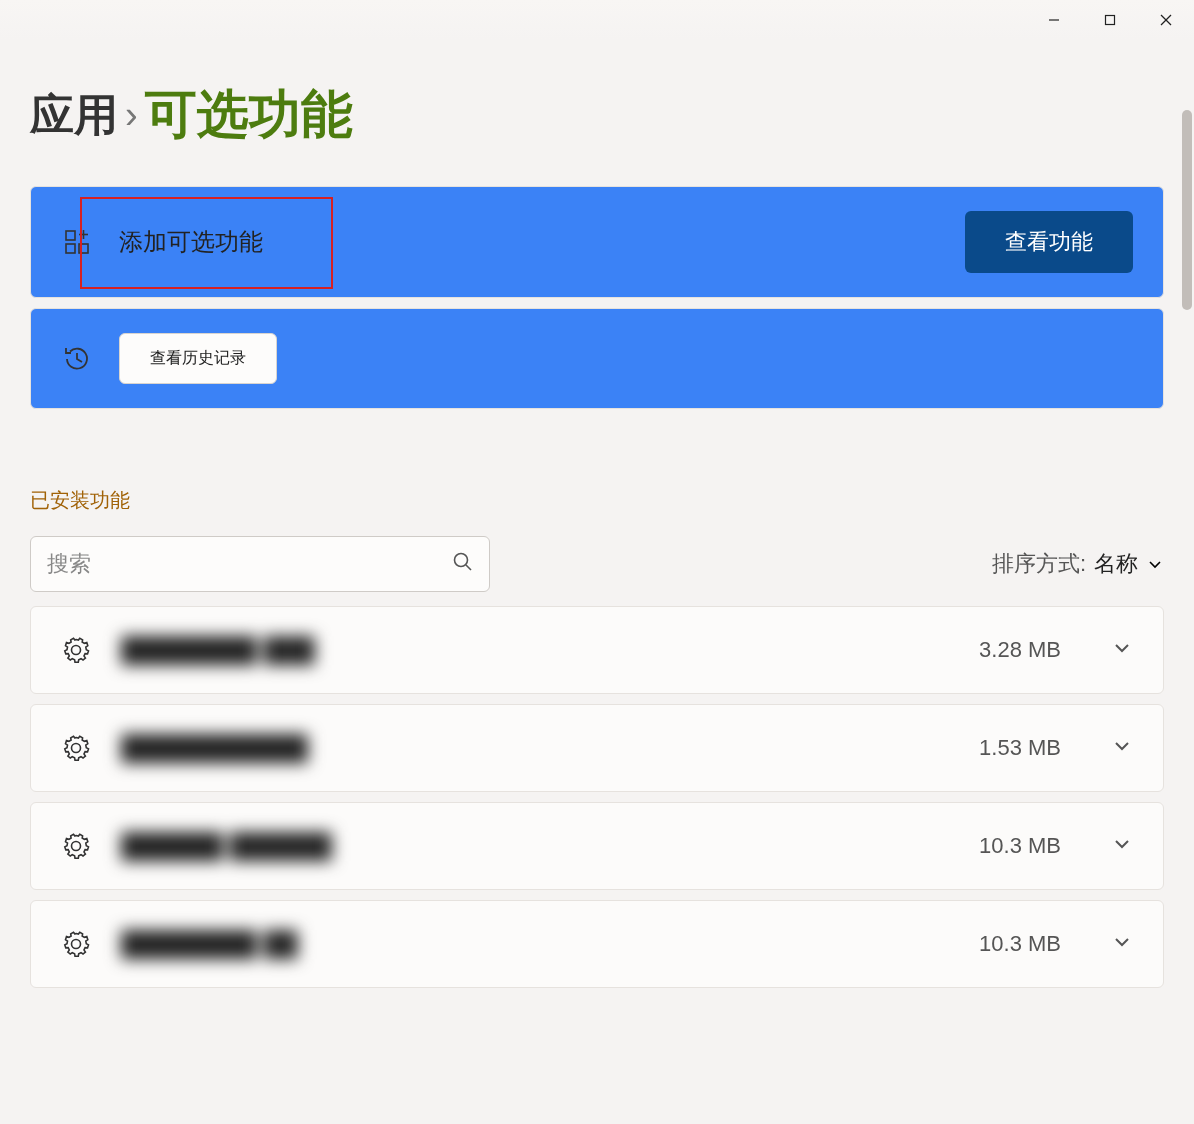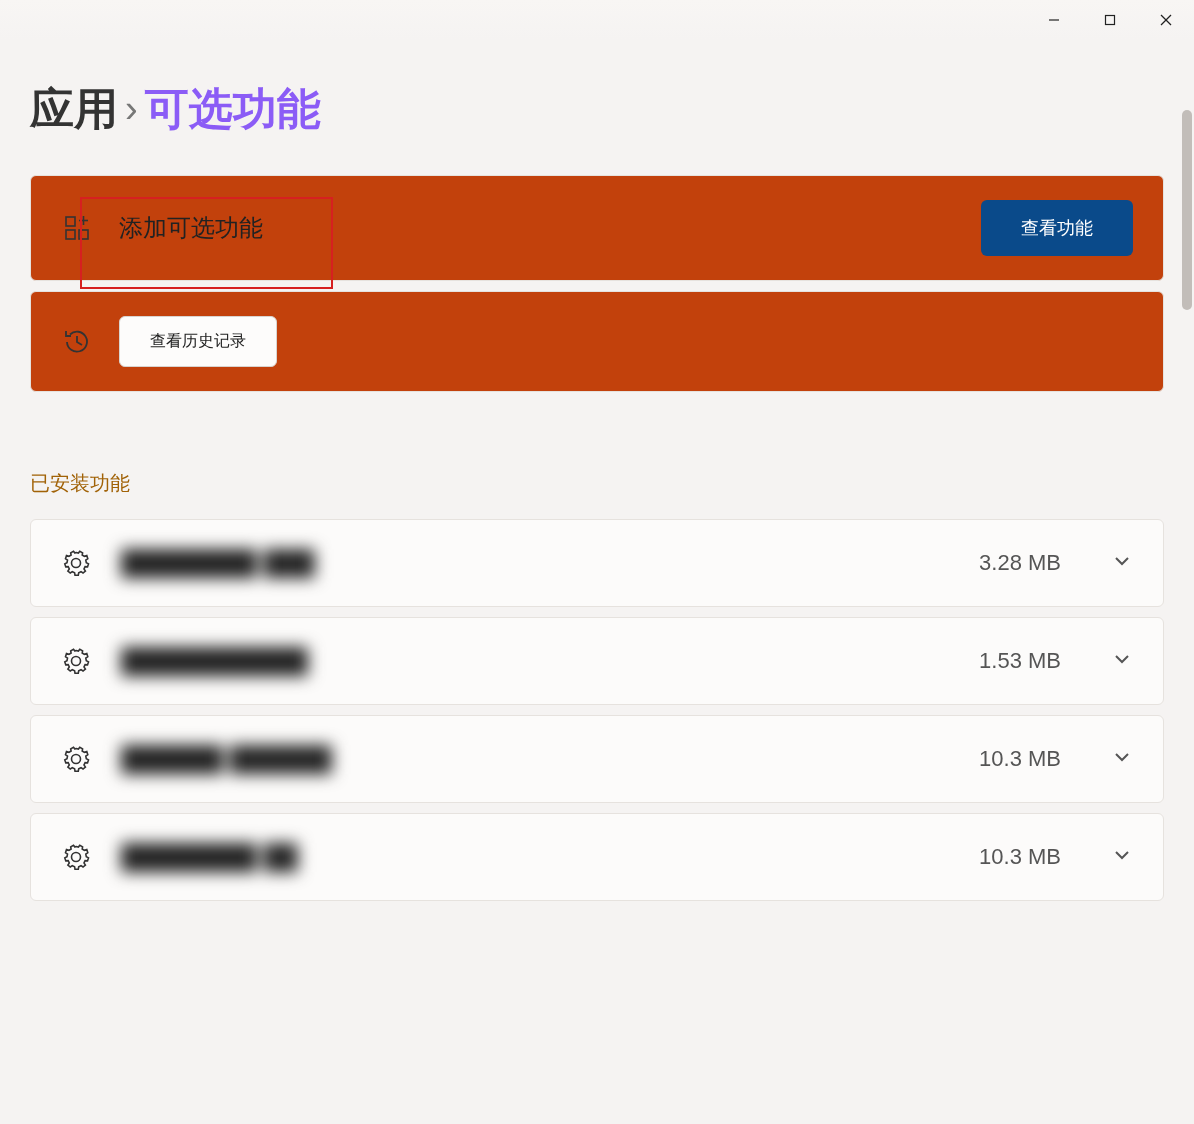--- a/index.html
+++ b/index.html
@@ -46,26 +46,26 @@
       font-size: 44px;
       font-weight: 600;
       color: #333;
       cursor: pointer;
     }
     .breadcrumb-sep {
       font-size: 38px;
       color: #777;
     }
     .breadcrumb-current {
-      font-size: 44px;
+      font-size: 52px;
       font-weight: 600;
-      color: #8b5cf6;
+      color: #4d7c0f;
     }
     .card {
-      background: #c2410c;
+      background: #3b82f6;
       border: 1px solid #e6e2de;
       border-radius: 6px;
       margin-bottom: 10px;
     }
     .card-row {
       display: flex;
       align-items: center;
       padding: 24px 30px;
       gap: 26px;
     }
@@ -82,21 +82,21 @@
       font-size: 24px;
       color: #222;
       flex-grow: 1;
     }
     .btn-primary {
       background: #0a4a8a;
       color: #fff;
       border: none;
       border-radius: 6px;
       padding: 16px 40px;
-      font-size: 18px;
+      font-size: 22px;
       font-family: inherit;
       cursor: pointer;
     }
     .btn-secondary {
       background: #fdfcfb;
       color: #222;
       border: 1px solid #d8d4d0;
       border-radius: 6px;
       padding: 14px 30px;
       font-size: 16px;
@@ -266,20 +266,38 @@
           <polyline points="4,4 4,9 9,9" fill="none"></polyline>
           <polyline points="15,9 15,15 20,18" fill="none"></polyline>
         </svg>
       </span>
       <button class="btn-secondary">查看历史记录</button>
     </div>
   </div>
 
   <div class="section-header">已安装功能</div>
 
+  <div class="search-sort-row">
+    <div class="search-box">
+      <input class="search-input" type="text" placeholder="搜索" style="">
+      <span class="search-icon">
+        <svg width="22" height="22" viewBox="0 0 22 22" fill="none" stroke="currentColor" stroke-width="1.6">
+          <circle cx="9" cy="9" r="6.5"></circle>
+          <line x1="14" y1="14" x2="19" y2="19"></line>
+        </svg>
+      </span>
+    </div>
+    <div class="sort-control">
+      <span class="sort-label">排序方式:</span>
+      <span class="sort-value">名称</span>
+      <svg width="18" height="18" viewBox="0 0 18 18" fill="none" stroke="currentColor" stroke-width="1.6">
+        <polyline points="4,7 9,12 14,7"></polyline>
+      </svg>
+    </div>
+  </div>
 
   <div class="feature-list" id="feature-list">
 
   <div class="feature-item">
     <span class="feature-icon">
           <svg width="28" height="28" viewBox="0 0 28 28" fill="none" stroke="currentColor" stroke-width="1.6">
   <path d="M14 3.5 L16.4 4 L17.8 2.2 L20.6 3.8 L20.2 6.1 L22.4 7.3 L24.8 6.6 L25.8 9.7 L23.8 11.2 L24.3 13.7 L26.5 14.8 L25.5 17.9 L23.1 17.7 L22 20 L23.4 22 L21 24 L19 22.7 L16.7 23.7 L16.3 26.2 L13 26.2 L12.6 23.7 L10.3 22.7 L8.3 24 L5.9 22 L7.3 20 L6.2 17.7 L3.8 17.9 L2.8 14.8 L5 13.7 L5.5 11.2 L3.5 9.7 L4.5 6.6 L6.9 7.3 L9.1 6.1 L8.7 3.8 L11.5 2.2 L12.9 4 Z"></path>
   <circle cx="14" cy="14" r="4.5"></circle>
 </svg>
         </span>

